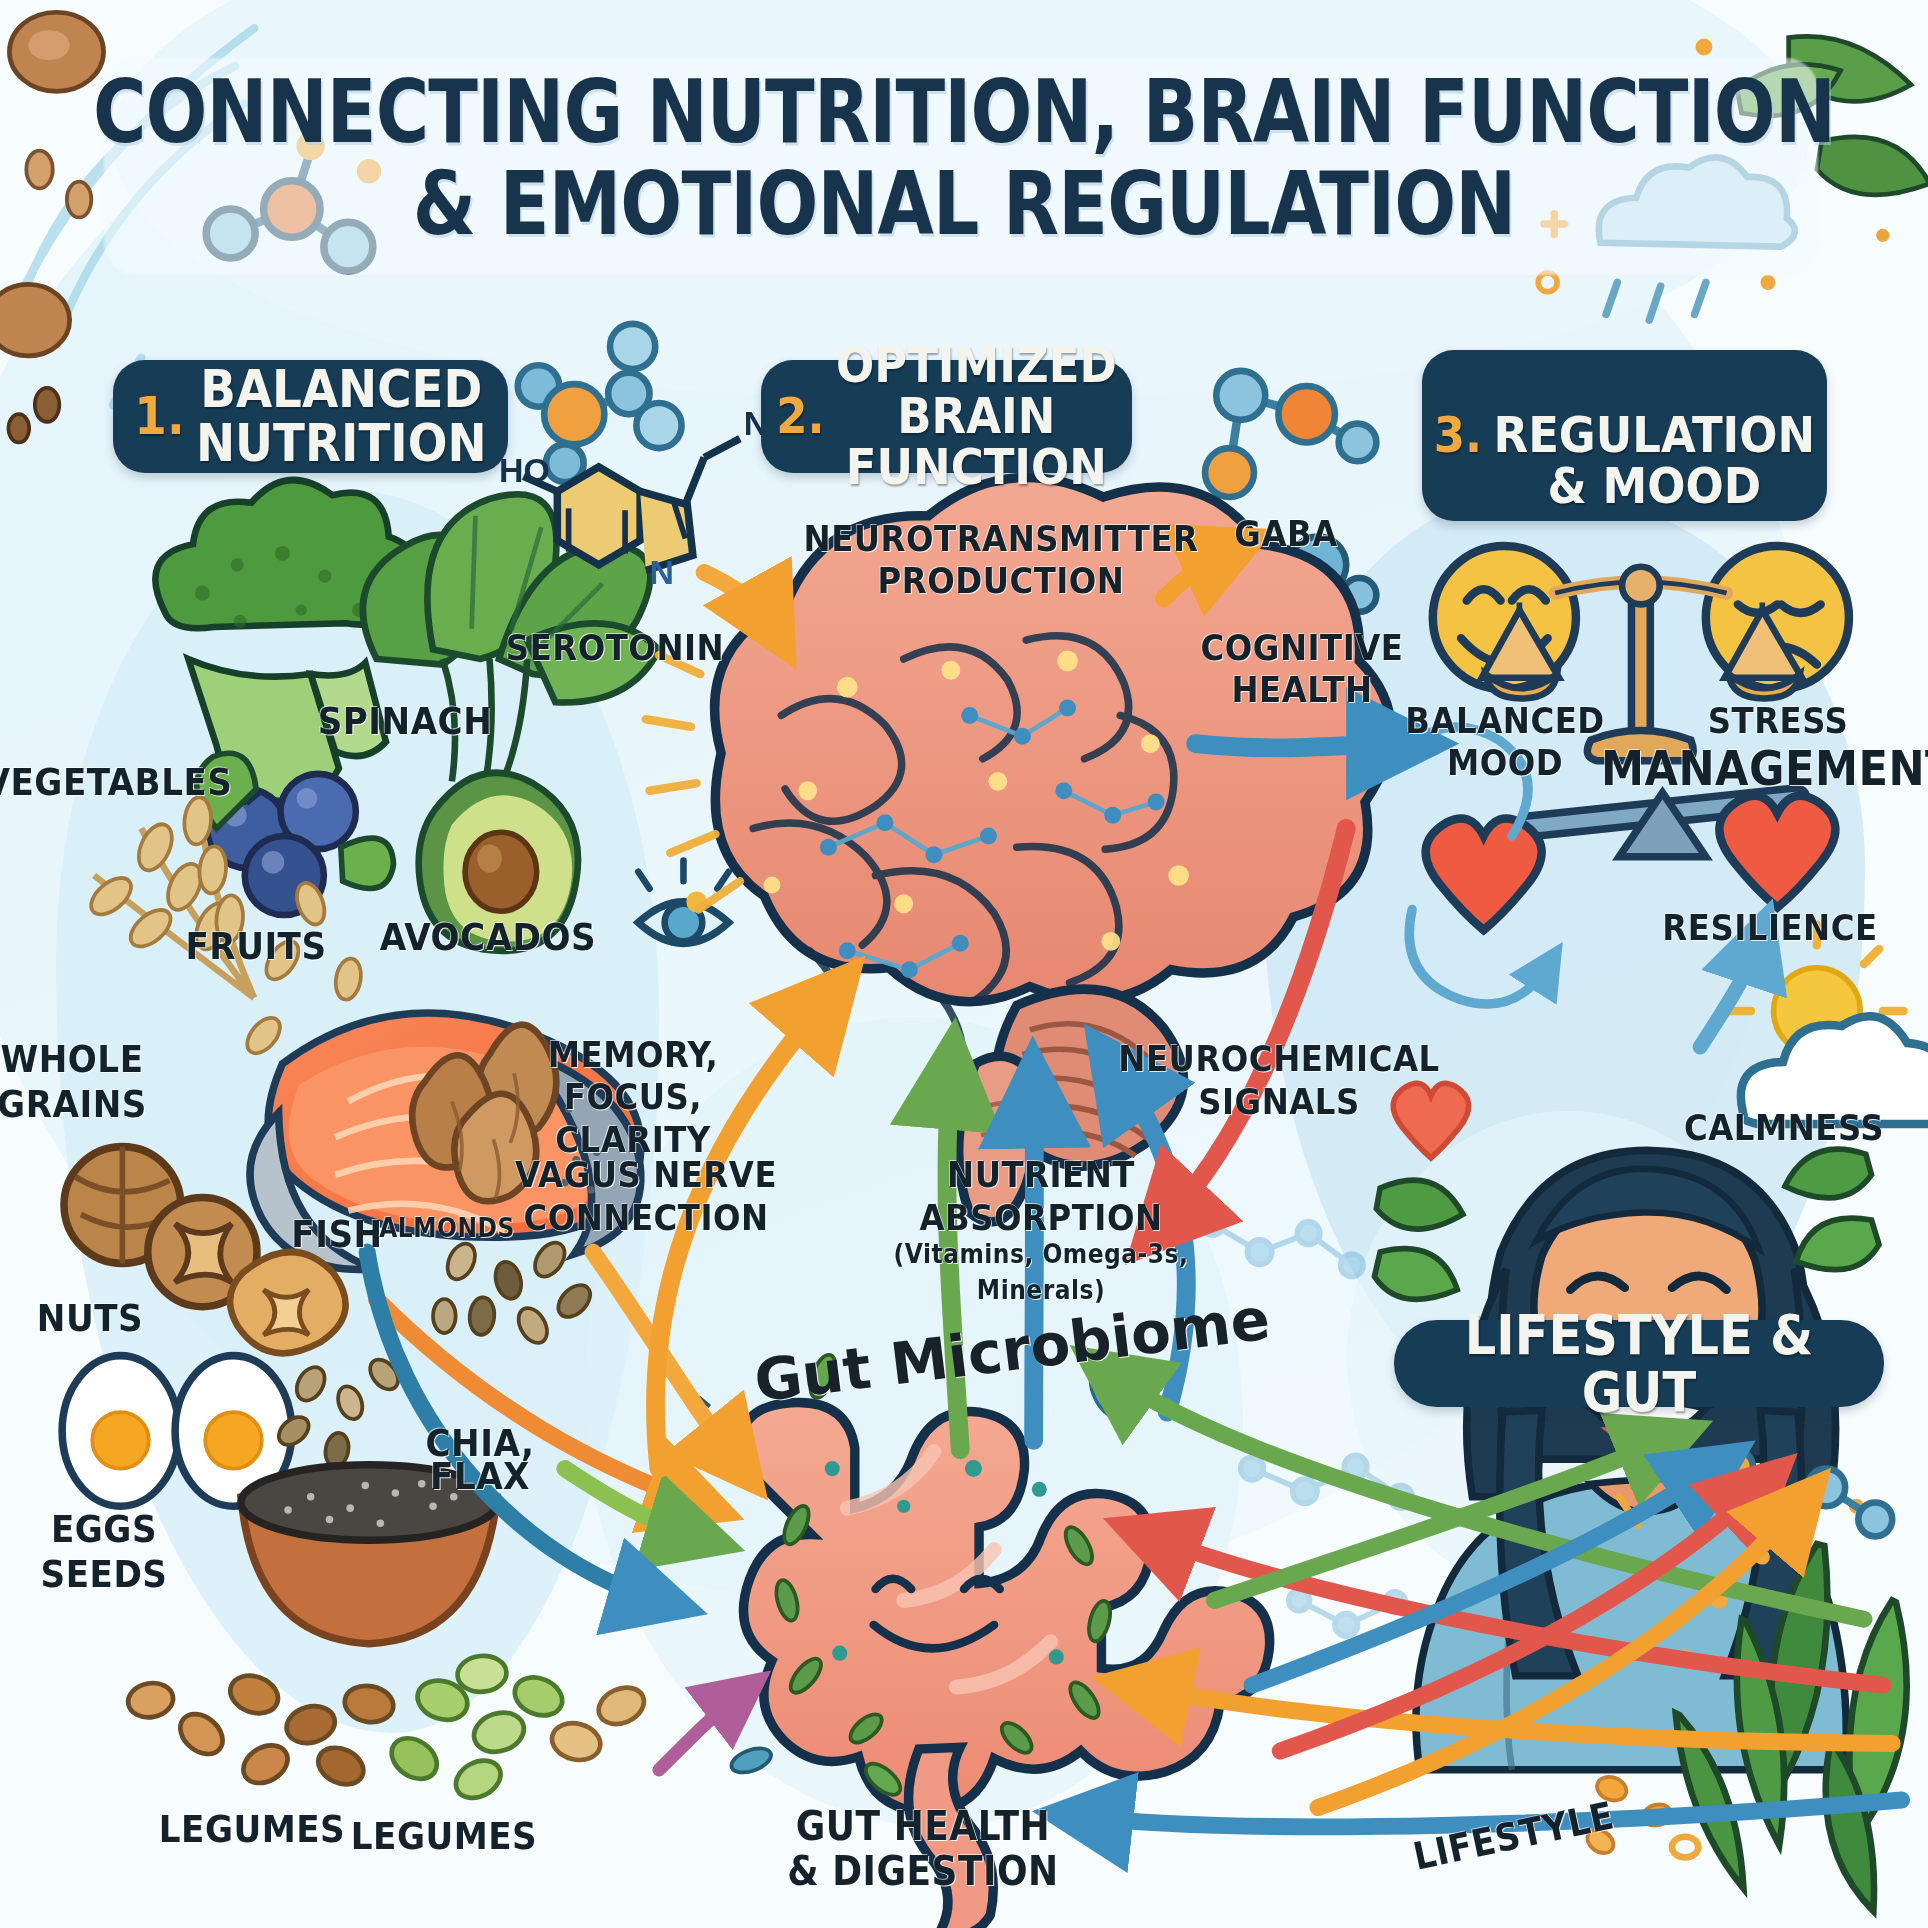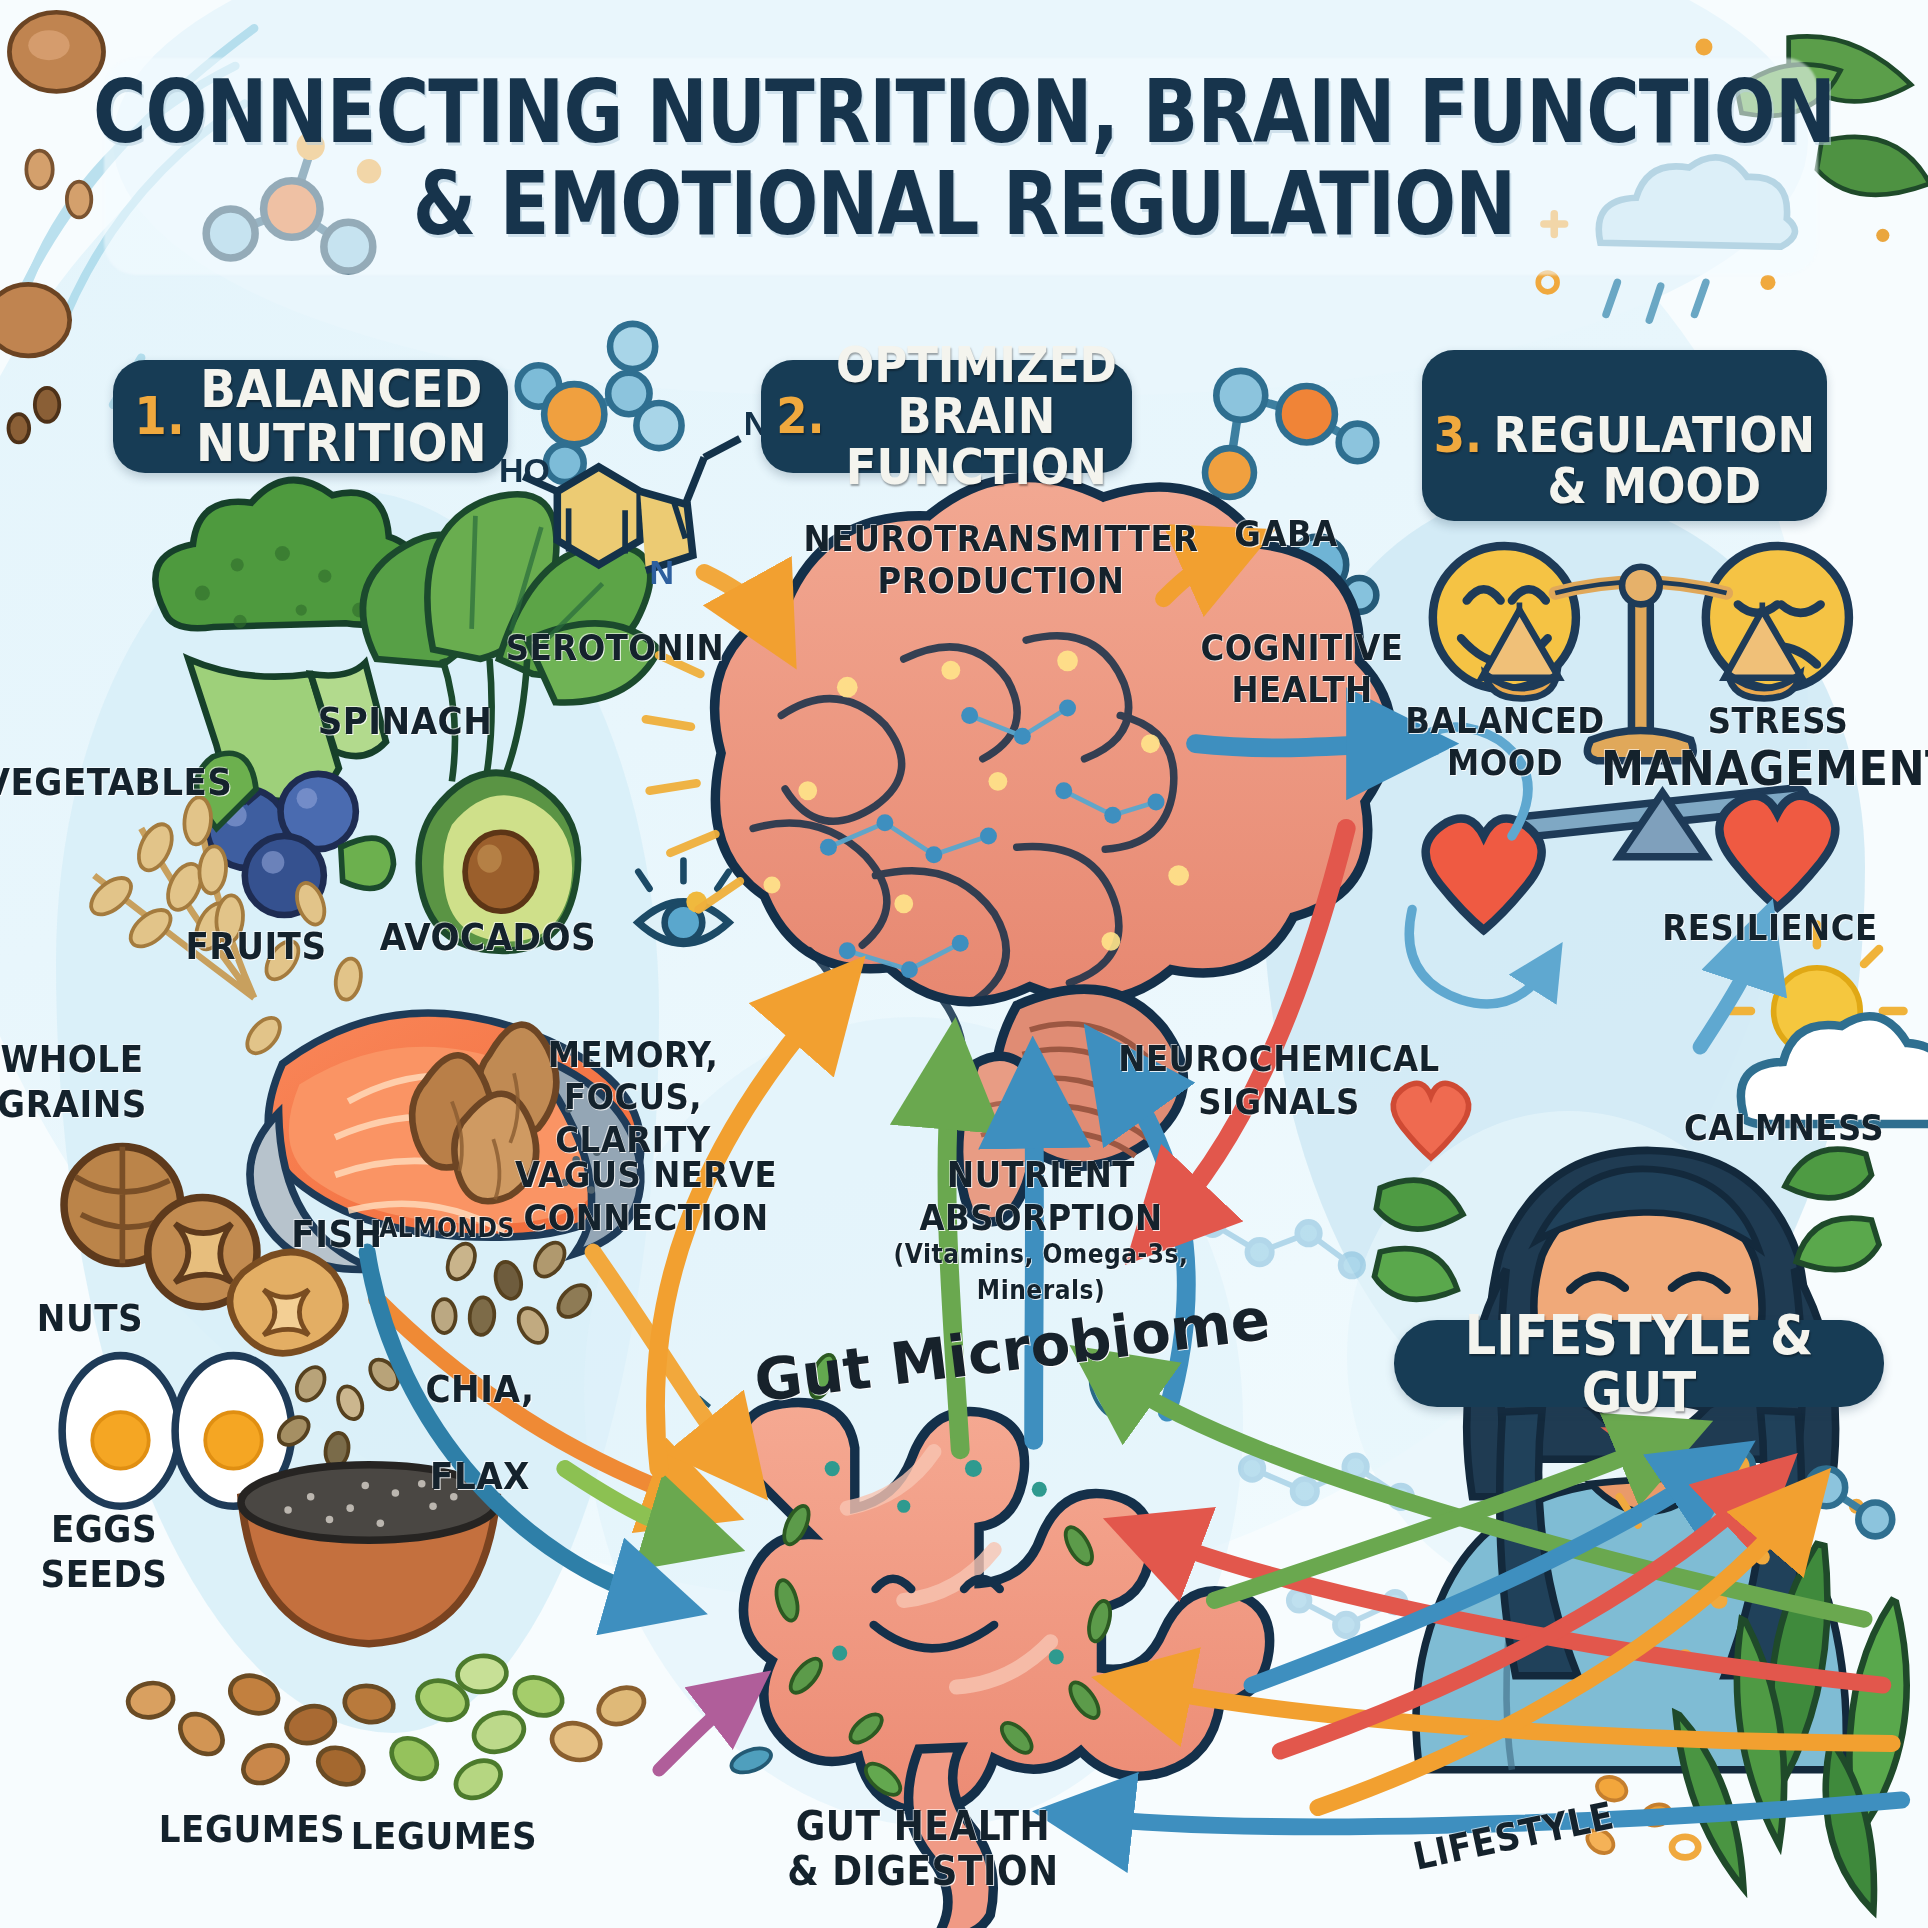--- a/index.html
+++ b/index.html
@@ -725,21 +725,21 @@
       <div class="lbl c" style="left: 405px; top: 702px; font-size: 38px;">SPINACH</div>
       <div class="lbl c" style="left: 256px; top: 927px; font-size: 38px;">FRUITS</div>
       <div class="lbl c" style="left: 488px; top: 918px; font-size: 38px;">AVOCADOS</div>
       <div class="lbl c" style="left: 72px; top: 1040px; font-size: 38px;">WHOLE</div>
       <div class="lbl c" style="left: 72px; top: 1085px; font-size: 38px;">GRAINS</div>
       <div class="lbl c" style="left: 337px; top: 1215px; font-size: 38px;">FISH</div>
       <div class="lbl c" style="left: 447px; top: 1215px; font-size: 26px;">ALMONDS</div>
       <div class="lbl c" style="left: 90px; top: 1299px; font-size: 38px;">NUTS</div>
       <div class="lbl c" style="left: 104px; top: 1510px; font-size: 38px;">EGGS</div>
       <div class="lbl c" style="left: 104px; top: 1555px; font-size: 38px;">SEEDS</div>
-      <div class="lbl c" style="left: 480px; top: 1370px; font-size: 38px; text-align: center;">CHIA,</div>
+      <div class="lbl c" style="left: 480px; top: 1424px; font-size: 38px; text-align: center;">CHIA,</div>
       <div class="lbl c" style="left: 480px; top: 1457px; font-size: 38px;">FLAX</div>
       <div class="lbl c" style="left: 252px; top: 1810px; font-size: 38px;">LEGUMES</div>
       <div class="lbl c" style="left: 444px; top: 1817px; font-size: 38px;">LEGUMES</div>
       <div class="lbl c" style="left: 615px; top: 629px; font-size: 36px;">SEROTONIN</div>
       <div class="lbl c" style="left: 1001px; top: 520px; font-size: 36px;">NEUROTRANSMITTER</div>
       <div class="lbl c" style="left: 1001px; top: 562px; font-size: 36px;">PRODUCTION</div>
       <div class="lbl c" style="left: 1286px; top: 515px; font-size: 36px;">GABA</div>
       <div class="lbl c" style="left: 1302px; top: 629px; font-size: 36px;">COGNITIVE</div>
       <div class="lbl c" style="left: 1302px; top: 671px; font-size: 36px;">HEALTH</div>
       <div class="lbl c" style="left: 633px; top: 1036px; font-size: 36px;">MEMORY,</div>

